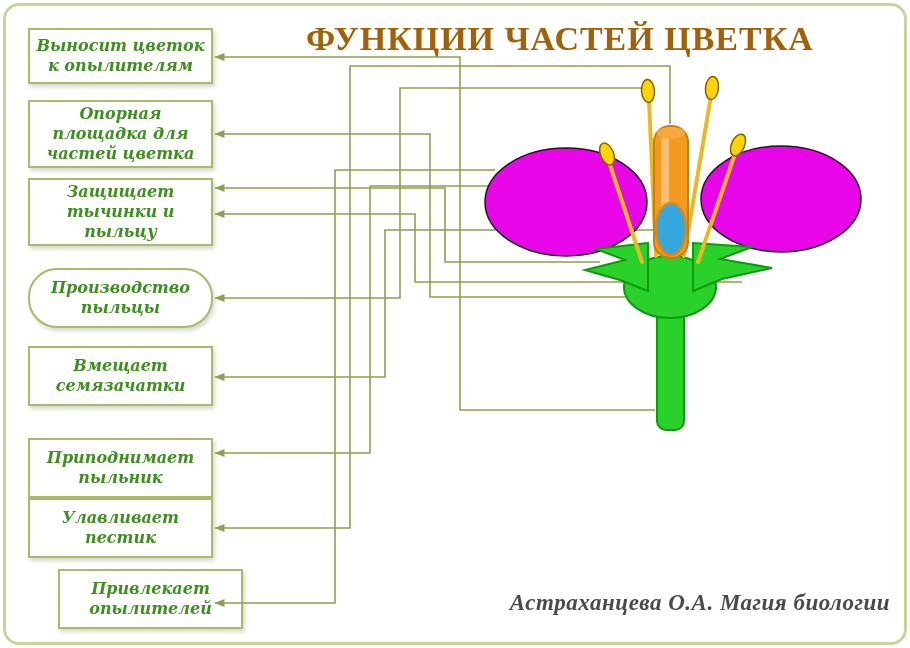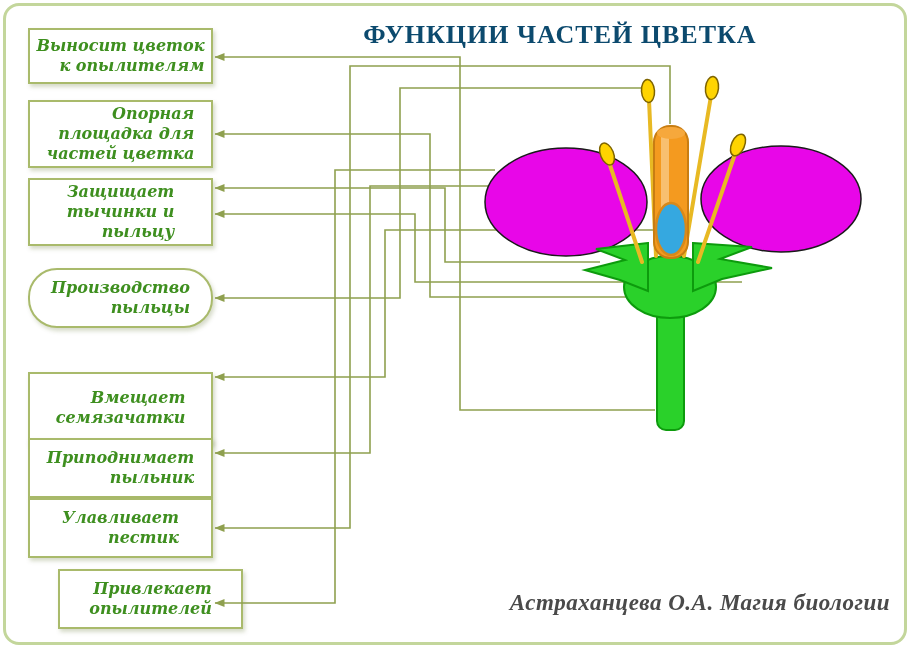--- a/index.html
+++ b/index.html
@@ -12,47 +12,47 @@
     position:absolute;inset:3px;
     border:3px solid #c3d69b;
     border-radius:16px;
     pointer-events:none;
   }
   .page-title{
     position:absolute;left:220px;top:20px;width:680px;
     text-align:center;
     font-family:"Liberation Serif", serif;
     font-weight:bold;
-    font-size:26px;
+    font-size:34px;
     letter-spacing:1px;
-    color:#0c4a6e;
+    color:#a16207;
   }
   .fbox{
     position:absolute;left:28px;width:185px;
     box-sizing:border-box;
     border:2px solid #a9ba6b;
     background:#ffffff;
     box-shadow:2px 3px 4px rgba(90,110,40,.25);
     display:flex;align-items:center;justify-content:center;
-    text-align:right;
+    text-align:center;
   }
   .fbox span{
     white-space:pre-line;
     font-family:"DejaVu Serif", serif;
     font-style:italic;
     font-weight:bold;
     font-size:16px;
     line-height:1.25;
     color:#3e8f1f;
   }
   .box1{top:28px;height:56px;}
   .box2{top:100px;height:68px;}
   .box3{top:178px;height:68px;}
   .box4{top:268px;height:60px;border-radius:29px;}
-  .box5{top:346px;height:72px;margin-top:26px;}
+  .box5{top:346px;height:60px;}
   .box6{top:423px;height:60px;margin-top:15px;}
   .box7{top:498px;height:60px;}
   .box8{top:569px;height:60px;margin-left:30px;}
   .signature{
     position:absolute;top:590px;left:460px;width:430px;
     text-align:right;
     font-family:"Liberation Serif", serif;
     font-style:italic;
     font-weight:bold;
     font-size:23px;

